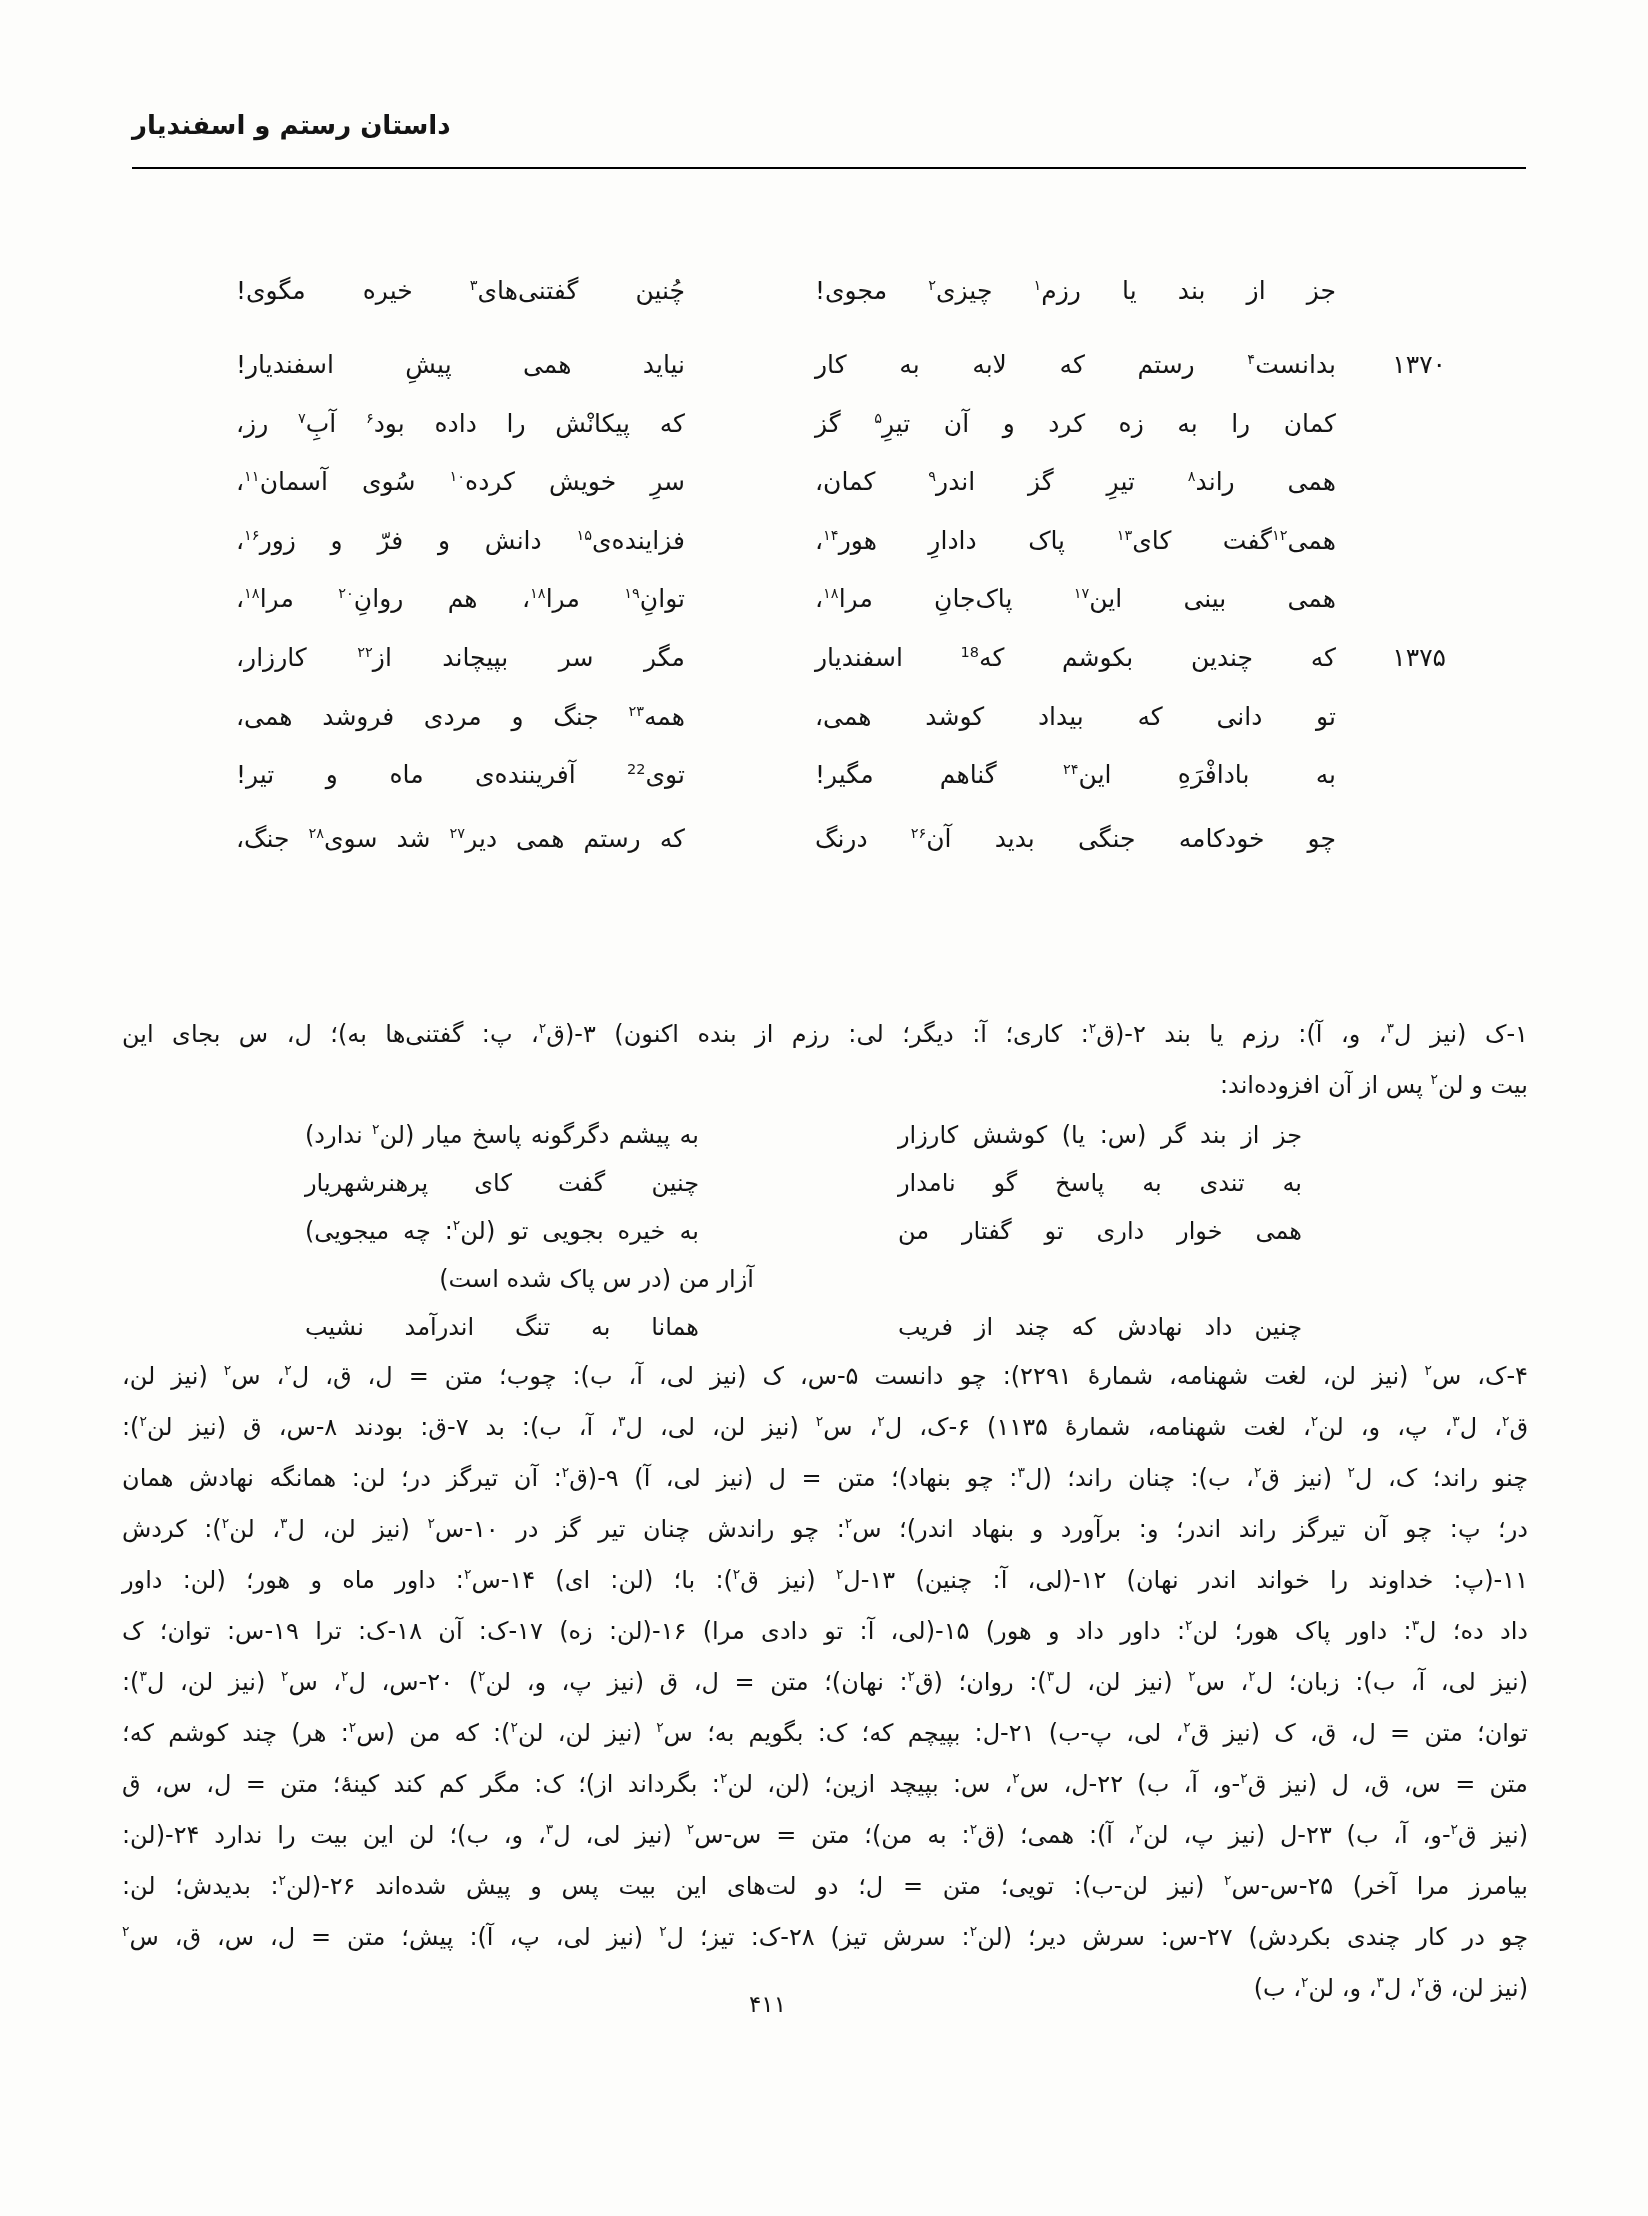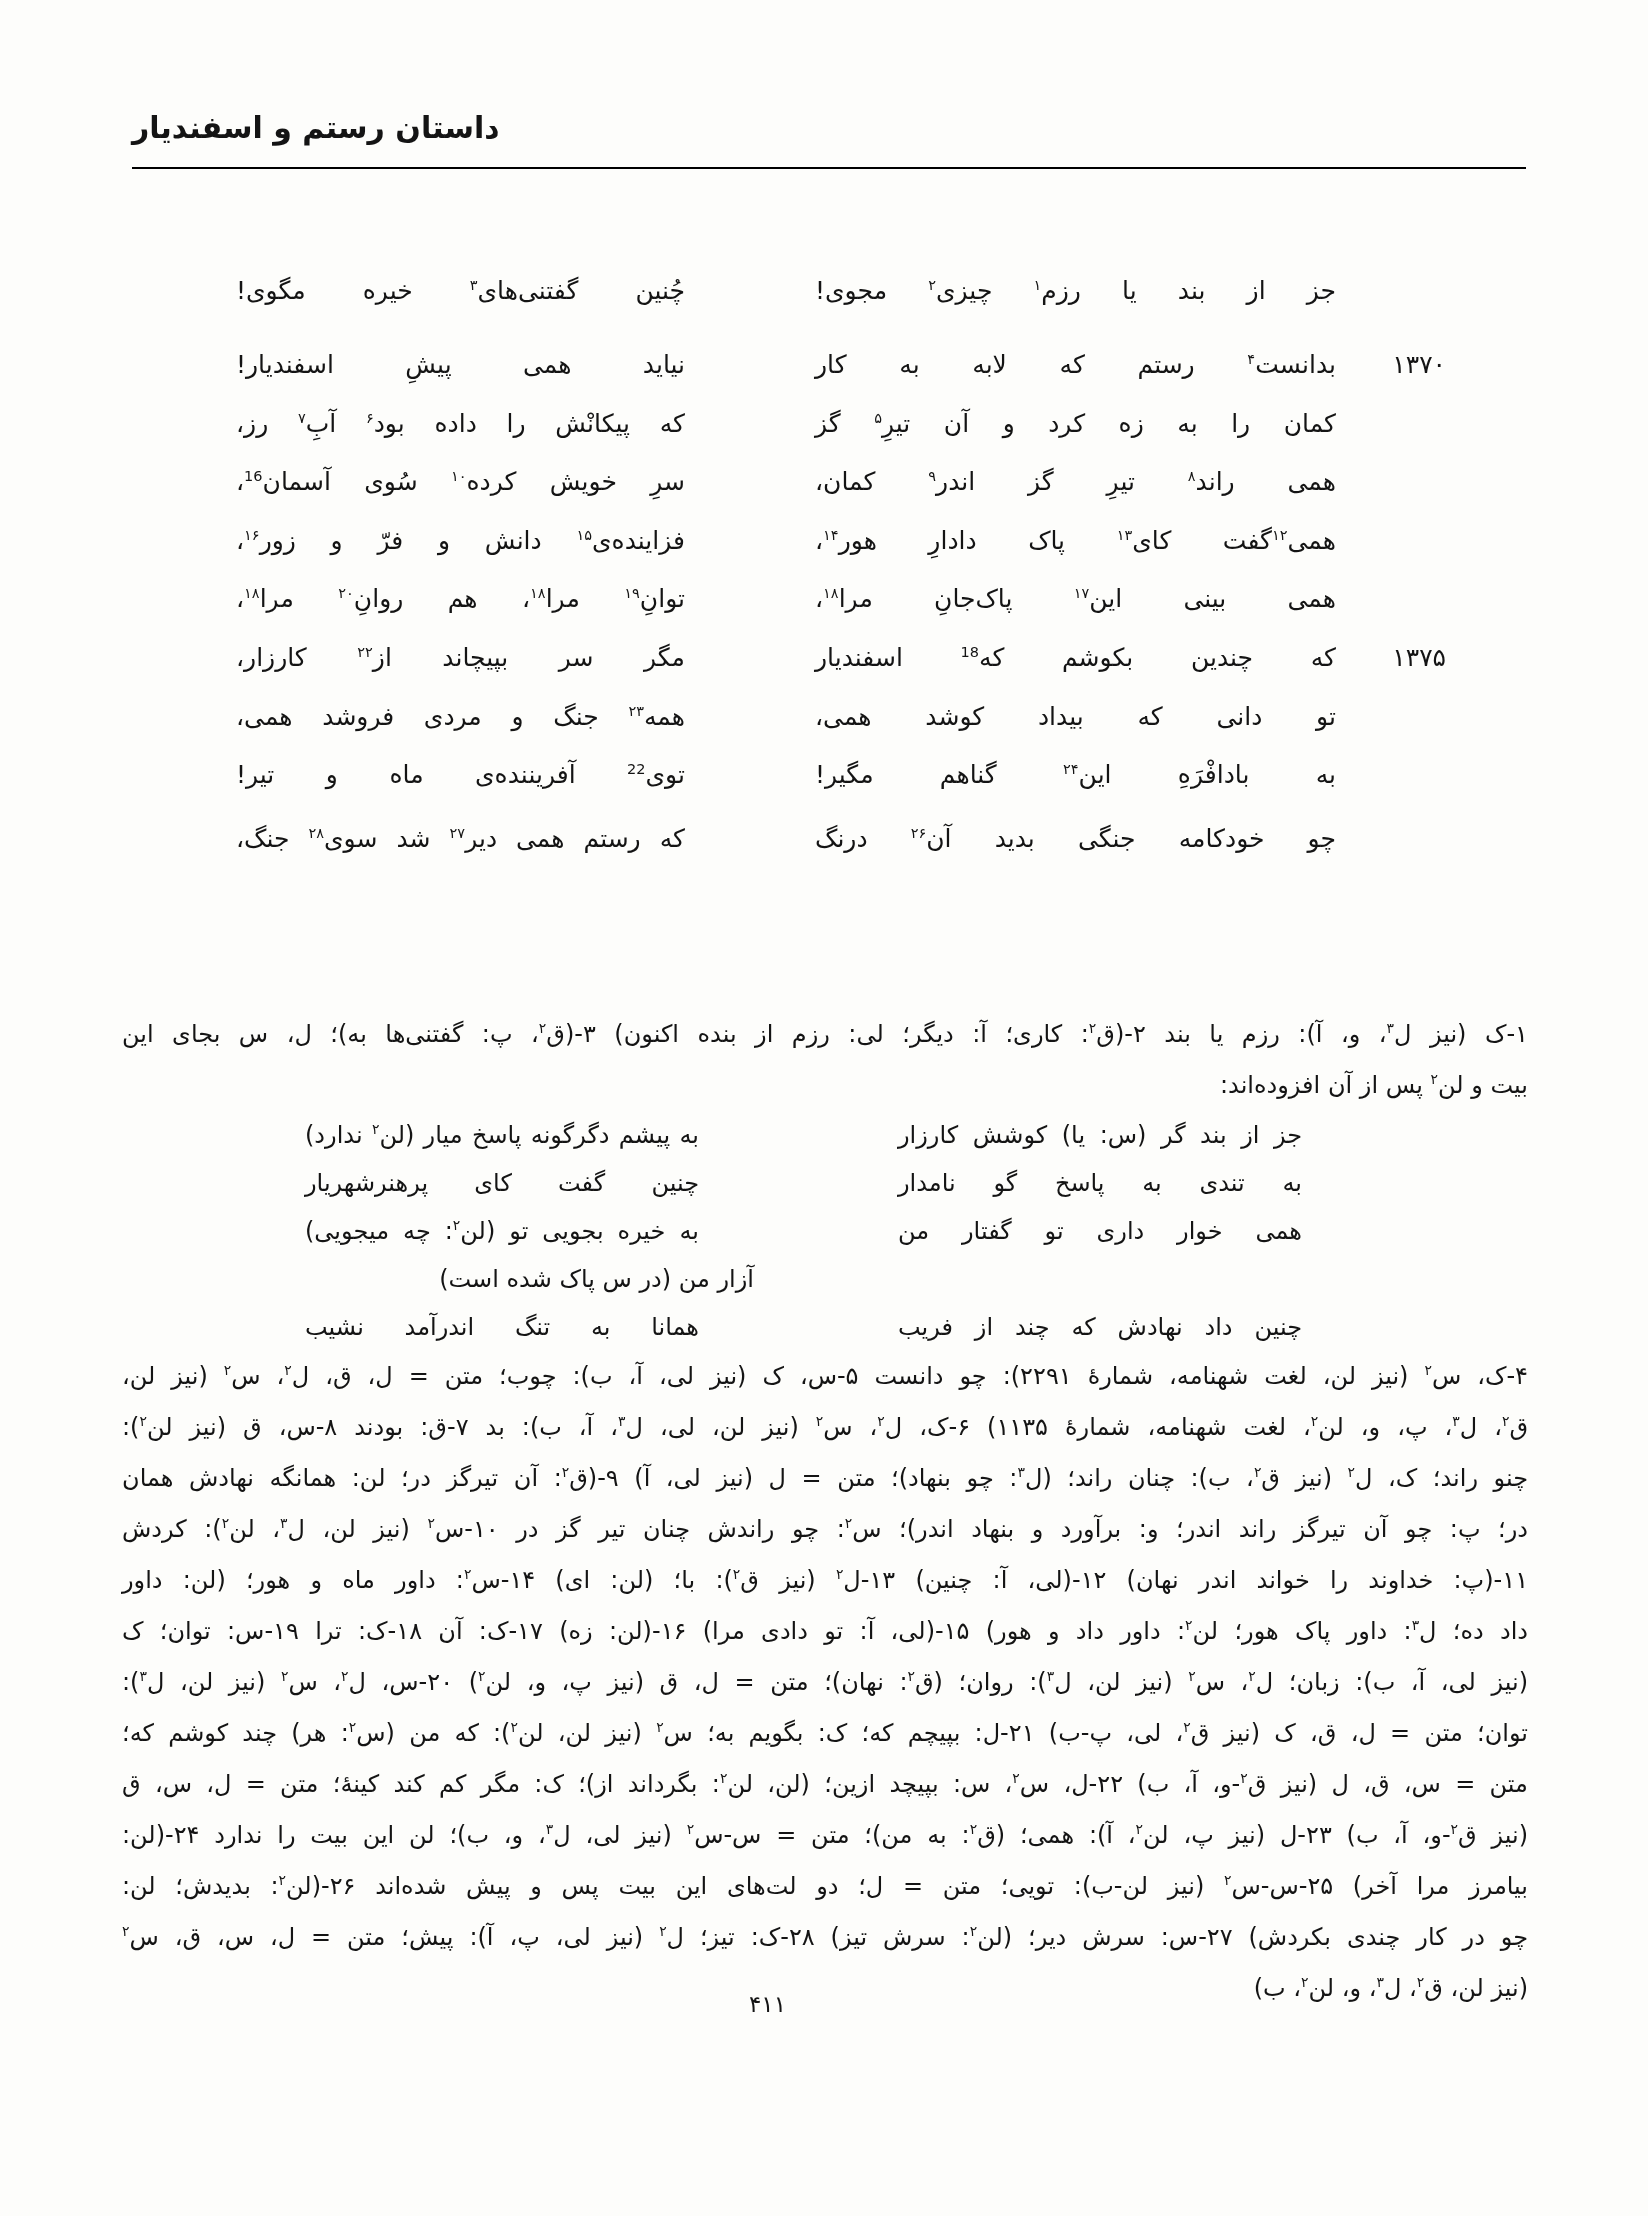--- a/index.html
+++ b/index.html
@@ -4,21 +4,21 @@
 <style>
   html,body{margin:0;padding:0;background:#e8e8e8;}
   .page{
     position:relative;width:1649px;height:2216px;margin:0 auto;
     background:#fdfdfb;color:#141414;direction:rtl;
     font-family:"DejaVu Sans", sans-serif;
   }
   sup{font-size:0.58em;line-height:0;vertical-align:super;}
 
   
-  .title{position:absolute;left:132px;top:110px;font-size:30px;font-weight:bold;}
+  .title{position:absolute;left:132px;top:110px;font-size:26px;font-weight:bold;}
   .rule{position:absolute;left:132px;top:167px;width:1394px;height:2.1px;background:#000;}
 
   
   .verses{position:absolute;top:276px;right:203px;width:1213px;}
   .vrow{display:flex;direction:rtl;align-items:baseline;height:36px;margin-bottom:22.6px;}
   .vrow.gap-lg{margin-top:38px;}
   .vrow.gap-md{margin-top:27.4px;}
   .vnum{flex:0 0 110px;font-size:25px;letter-spacing:3.4px;text-align:right;}
   .hemi{font-size:25px;text-align:justify;text-align-last:justify;text-justify:inter-word;}
   .hemi-r{flex:0 0 521px;}
@@ -59,21 +59,21 @@
       <span class="hemi hemi-l">نیاید همی پیشِ اسفندیار!</span>
     </div>
     <div class="vrow">
       <span class="vnum"></span>
       <span class="hemi hemi-r">کمان را به زه کرد و آن تیرِ<sup>۵</sup> گز</span>
       <span class="hemi hemi-l">که پیکانْش را داده بود<sup>۶</sup> آبِ<sup>۷</sup> رز،</span>
     </div>
     <div class="vrow">
       <span class="vnum"></span>
       <span class="hemi hemi-r">همی راند<sup>۸</sup> تیرِ گز اندر<sup>۹</sup> کمان،</span>
-      <span class="hemi hemi-l">سرِ خویش کرده<sup>۱۰</sup> سُوی آسمان<sup>16</sup>،</span>
+      <span class="hemi hemi-l">سرِ خویش کرده<sup>۱۰</sup> سُوی آسمان<sup>۱۱</sup>،</span>
     </div>
     <div class="vrow">
       <span class="vnum"></span>
       <span class="hemi hemi-r">همی<sup>۱۲</sup>گفت کای<sup>۱۳</sup> پاک دادارِ هور<sup>۱۴</sup>،</span>
       <span class="hemi hemi-l">فزاینده‌ی<sup>۱۵</sup> دانش و فرّ و زور<sup>۱۶</sup>،</span>
     </div>
     <div class="vrow">
       <span class="vnum"></span>
       <span class="hemi hemi-r">همی بینی این<sup>۱۷</sup> پاک‌جانِ مرا<sup>۱۸</sup>،</span>
       <span class="hemi hemi-l">توانِ<sup>۱۹</sup> مرا<sup>۱۸</sup>، هم روانِ<sup>۲۰</sup> مرا<sup>۱۸</sup>،</span>

